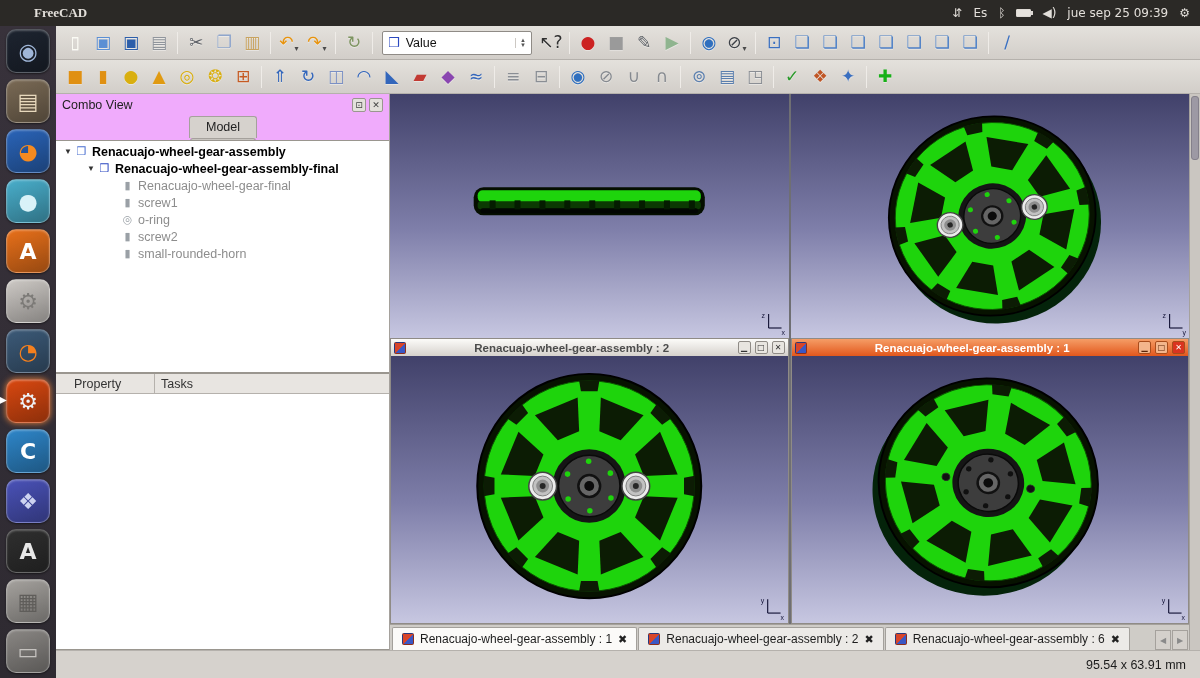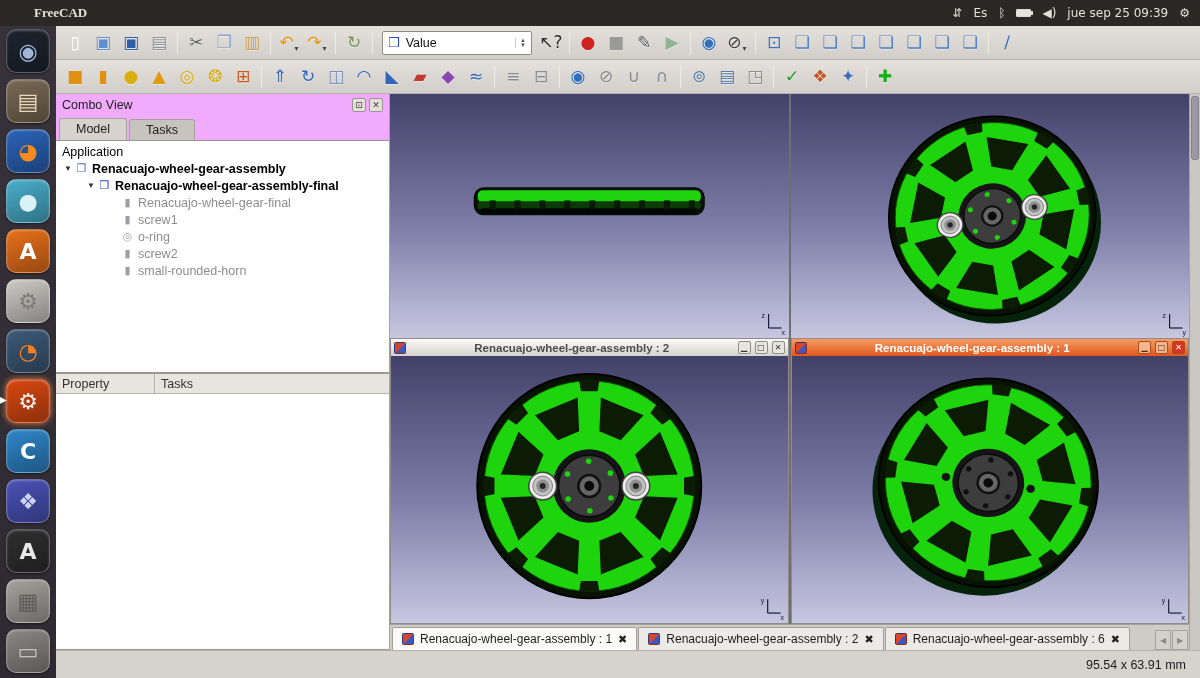--- a/index.html
+++ b/index.html
@@ -32,35 +32,35 @@
   .wb-combo .spin { margin-left:auto; display:flex; flex-direction:column; font-size:6px; line-height:5px; color:#555; border-left:1px solid #ccc8c3; padding-left:4px; }
 
   
   #mainrow { display:flex; height:556px; }
 
   
   #dock { width:334px; background:#f0abfc; border-right:1px solid #a5a19c; display:flex; flex-direction:column; flex:none; }
   .dock-header { height:22px; display:flex; align-items:center; padding:0 6px; font-size:12.5px; color:#222; }
   .dock-header .dh-btns { margin-left:auto; display:flex; gap:3px; }
   .dh-btn { width:14px; height:14px; border:1px solid #9a968f; background:#e3e0db; font-size:9px; display:flex; align-items:center; justify-content:center; color:#444; border-radius:2px; font-family:"DejaVu Sans",sans-serif; }
-  .dock-tabs { height:24px; display:flex; align-items:flex-end; padding-left:3px; }
+  .dock-tabs { height:24px; display:flex; align-items:center; padding-left:3px;flex-direction:column; }
   .dtab { padding:3px 16px 3px; font-size:12.5px; color:#222; border:1px solid #a5a19c; border-bottom:none; border-radius:3px 3px 0 0; background:#c7c3be; margin-right:2px; }
   .dtab.active { background:#d6d2cd; position:relative; z-index:2; padding-bottom:4px; }
   .tree-wrap { height:233px; background:#fff; border:1px solid #9a968f; border-left:none; border-right:none; display:flex; flex-direction:column; }
   .labels-header { height:21px; display:flex; border-bottom:1px solid #c5c1bc; background:#fbfaf8; flex:none; }
   .labels-header .lh-main { flex:1; font-size:12.5px; color:#333; padding:3px 0 0 6px; border-right:1px solid #c5c1bc; }
   .labels-header .lh-aux { width:26px; }
   #tree-body { flex:1; overflow:hidden; padding-top:2px; }
   .trow { height:17px; display:flex; align-items:center; font-size:12.5px; color:#000; white-space:nowrap; }
   .trow .exp { width:12px; font-size:8px; color:#333; text-align:center; flex:none; }
   .trow .ticon { width:15px; font-size:11px; text-align:center; margin-right:3px; flex:none; font-family:"DejaVu Sans",sans-serif; }
   .trow .tlabel.bold { font-weight:bold; }
   .trow .tlabel.gray { color:#8d8d8d; }
   .prop-header { height:21px; display:flex; background:#e8e5e1; border-top:1px solid #9a968f; border-bottom:1px solid #b5b1ac; flex:none; font-size:12.5px; color:#333; }
-  .prop-header .ph-prop { width:99px; padding:3px 0 0 6px; border-right:1px solid #b5b1ac; }
+  .prop-header .ph-prop { width:99px; padding:3px 0 0 18px; border-right:1px solid #b5b1ac; }
   .prop-header .ph-val { flex:1; padding:3px 0 0 6px; }
   #prop-body { flex:1; background:#fff; border-bottom:1px solid #9a968f; }
   .dock-bottom-tabs { height:26px; display:flex; align-items:flex-start; padding-left:10px; gap:0; }
   .btab { padding:3px 14px 4px; font-size:12.5px; color:#222; background:#d6d2cd; border:1px solid #8f8b86; border-top:none; border-radius:0 0 6px 6px; margin-right:-3px; }
   .btab.active { background:#e0ddd8; z-index:2; position:relative; }
 
   
   #mdi { flex:1; display:flex; flex-direction:column; background:#6f6f73; min-width:0; }
   .vp-row { display:flex; gap:2px; }
   .vp-top { height:244px; }
@@ -355,23 +355,20 @@
             <span class="dh-btn">⊡</span>
             <span class="dh-btn">✕</span>
           </span>
         </div>
         <div class="dock-tabs">
           <span class="dtab active">Model</span>
           <span class="dtab">Tasks</span>
         </div>
         <div class="tree-wrap">
           <div id="tree-body">
-              <div class="trow" style="padding-left: 6px;">
-                <span class="tlabel">Application</span>
-              </div>
               <div class="trow" style="padding-left: 6px;">
                 <span class="exp">▼</span>
                 <span class="ticon" style="color: rgb(74, 111, 208);">❒</span>
                 <span class="tlabel bold">Renacuajo-wheel-gear-assembly</span>
               </div>
               <div class="trow" style="padding-left: 29px;">
                 <span class="exp">▼</span>
                 <span class="ticon" style="color: rgb(43, 72, 192);">❒</span>
                 <span class="tlabel bold">Renacuajo-wheel-gear-assembly-final</span>
               </div>

